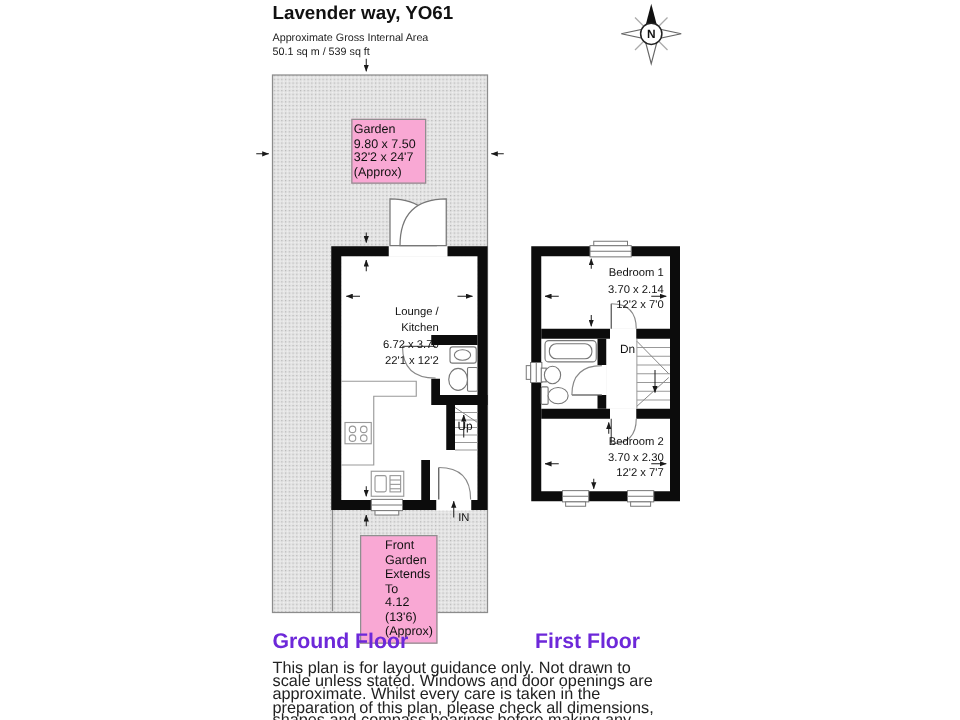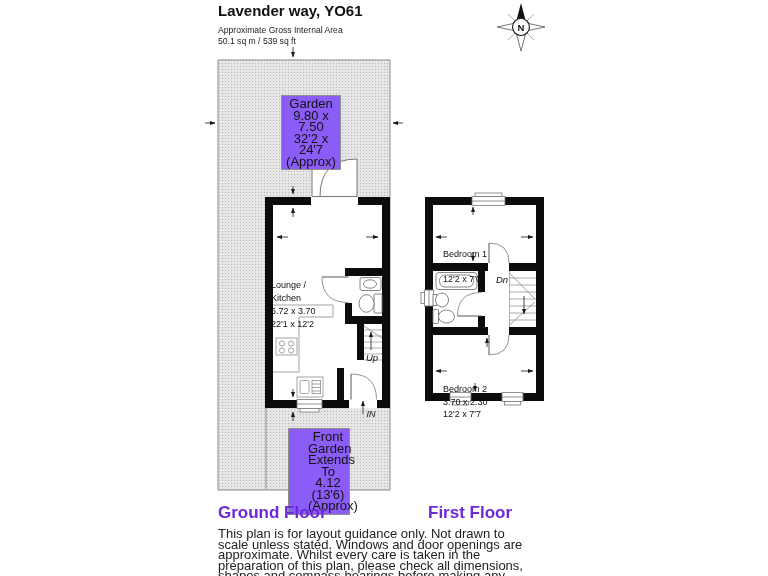--- a/index.html
+++ b/index.html
@@ -2,24 +2,24 @@
 <html><head>
 <meta charset="utf-8">
 <style>
   html,body{margin:0;padding:0;background:#fff;}
   .page{position:relative;width:768px;height:576px;background:#fff;overflow:hidden;
         font-family:"Liberation Sans", sans-serif;color:#111;}
   .plan-svg{position:absolute;left:0;top:0;}
   .hdr-title{position:absolute;left:218px;top:2px;font-size:15px;font-weight:bold;letter-spacing:0;text-align:right;}
   .hdr-sub{position:absolute;left:218px;font-size:8.6px;font-weight:normal;color:#222;}
   .sub1{top:25px;} .sub2{top:36px;}
-  .box{position:absolute;background:#8b5cf6;border:1px solid #8f8f8f;text-align:center;
-       font-size:13px;line-height:11.5px;color:#111;padding:2px 1px;box-sizing:border-box;}
-  .freetext{position:absolute;text-align:left;font-size:9px;line-height:13px;color:#111;margin-top:36px;}
-  .smalllabel{position:absolute;text-align:center;font-size:9.5px;color:#111;font-style:italic;}
+  .box{position:absolute;background:#f9a8d4;border:1px solid #8f8f8f;
+       font-size:10px;line-height:11.5px;color:#111;padding:2px 1px;box-sizing:border-box;}
+  .freetext{position:absolute;text-align:right;font-size:9px;line-height:13px;color:#111;}
+  .smalllabel{position:absolute;text-align:center;font-size:9.5px;color:#111;}
   .floor-label{position:absolute;top:503px;font-size:17px;font-weight:bold;color:#6d28d9;}
   .gf{left:218px;} .ff{left:428px;}
   .disclaimer{position:absolute;left:218px;top:529px;width:318px;font-size:13px;
               line-height:10.6px;color:#222;text-align:left;}
   .line{display:block;}
 </style>
 </head>
 <body>
 
 <div class="page">
@@ -262,21 +262,21 @@
     <span class="line">Bedroom 1</span>
     <span class="line">3.70 x 2.14</span>
     <span class="line">12'2 x 7'0</span>
   </div>
   <div class="freetext" style="left:443px;top:347px;width:88px;line-height:12.5px;">
     <span class="line">Bedroom 2</span>
     <span class="line">3.70 x 2.30</span>
     <span class="line">12'2 x 7'7</span>
   </div>
 
-  <div class="smalllabel" style="left:362px;top:352px;width:20px;">Up</div>
+  <div class="smalllabel" style="left:362px;top:336px;width:20px;">Up</div>
   <div class="smalllabel" style="left:492px;top:274px;width:20px;">Dn</div>
   <div class="smalllabel" style="left:359px;top:409px;width:24px;font-size:9px;">IN</div>
 
   <div class="floor-label gf">Ground Floor</div>
   <div class="floor-label ff">First Floor</div>
 
   <div class="disclaimer">This plan is for layout guidance only. Not drawn to scale unless stated. Windows and door openings are approximate. Whilst every care is taken in the preparation of this plan, please check all dimensions, shapes and compass bearings before making any decisions reliant upon them. (ID1215498)</div>
 
 </div>
 

